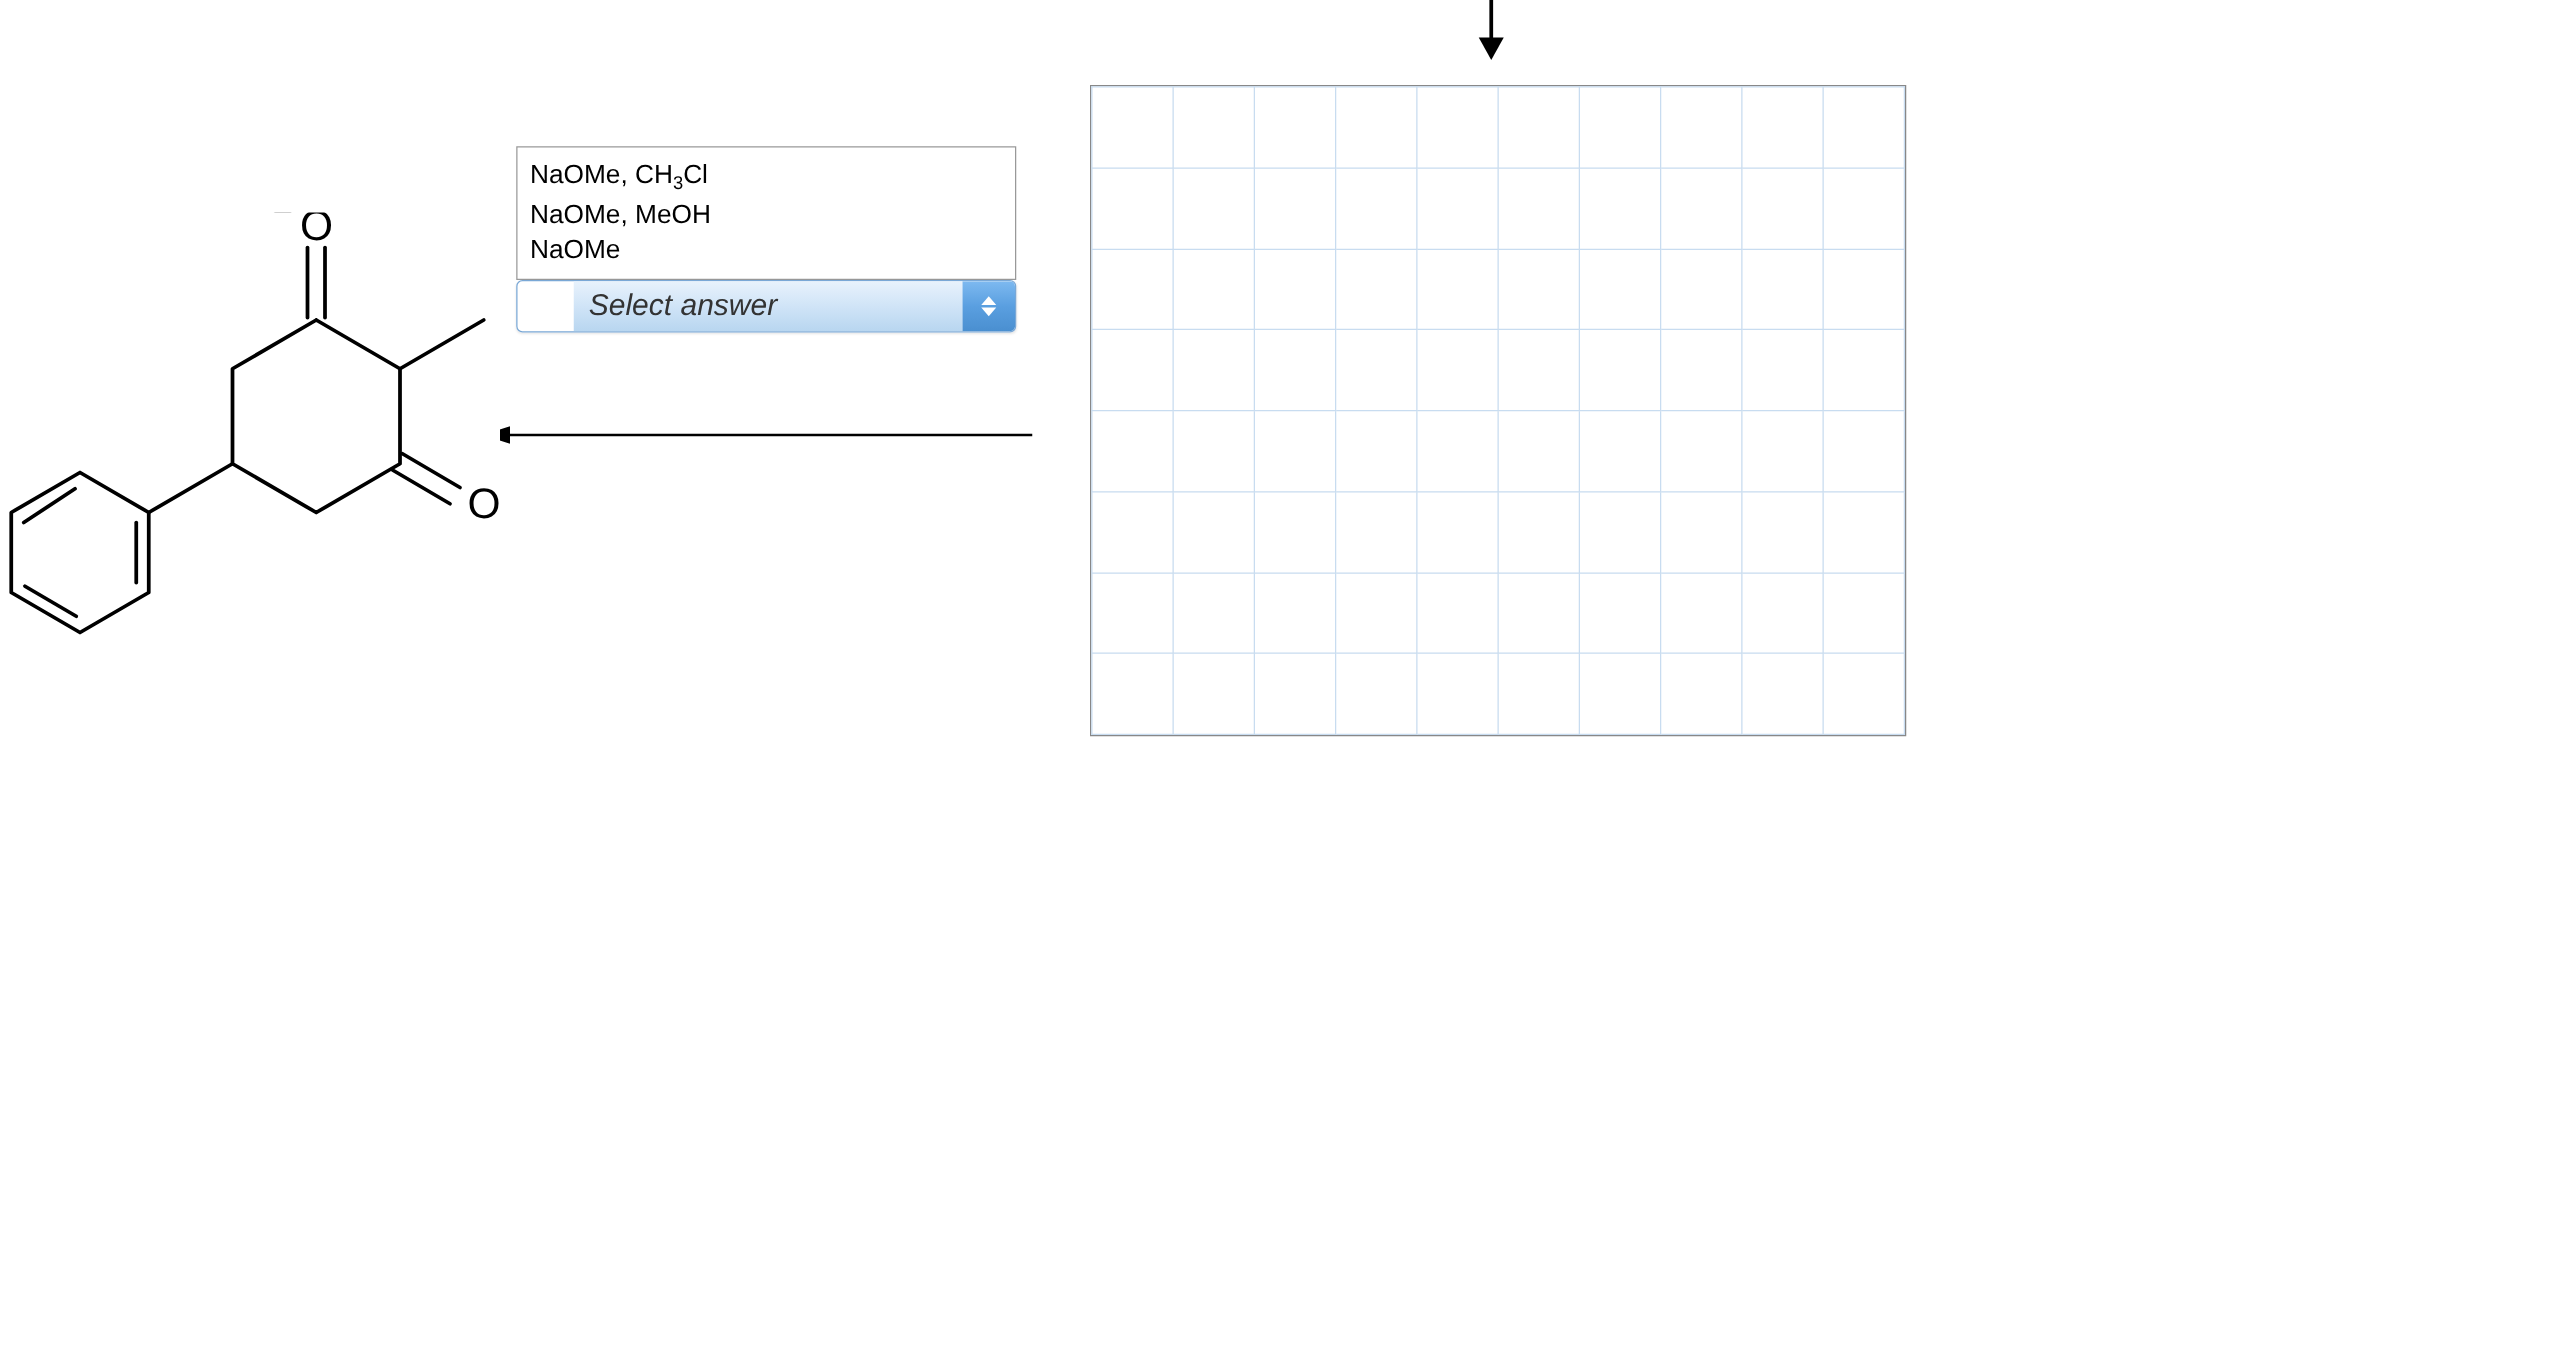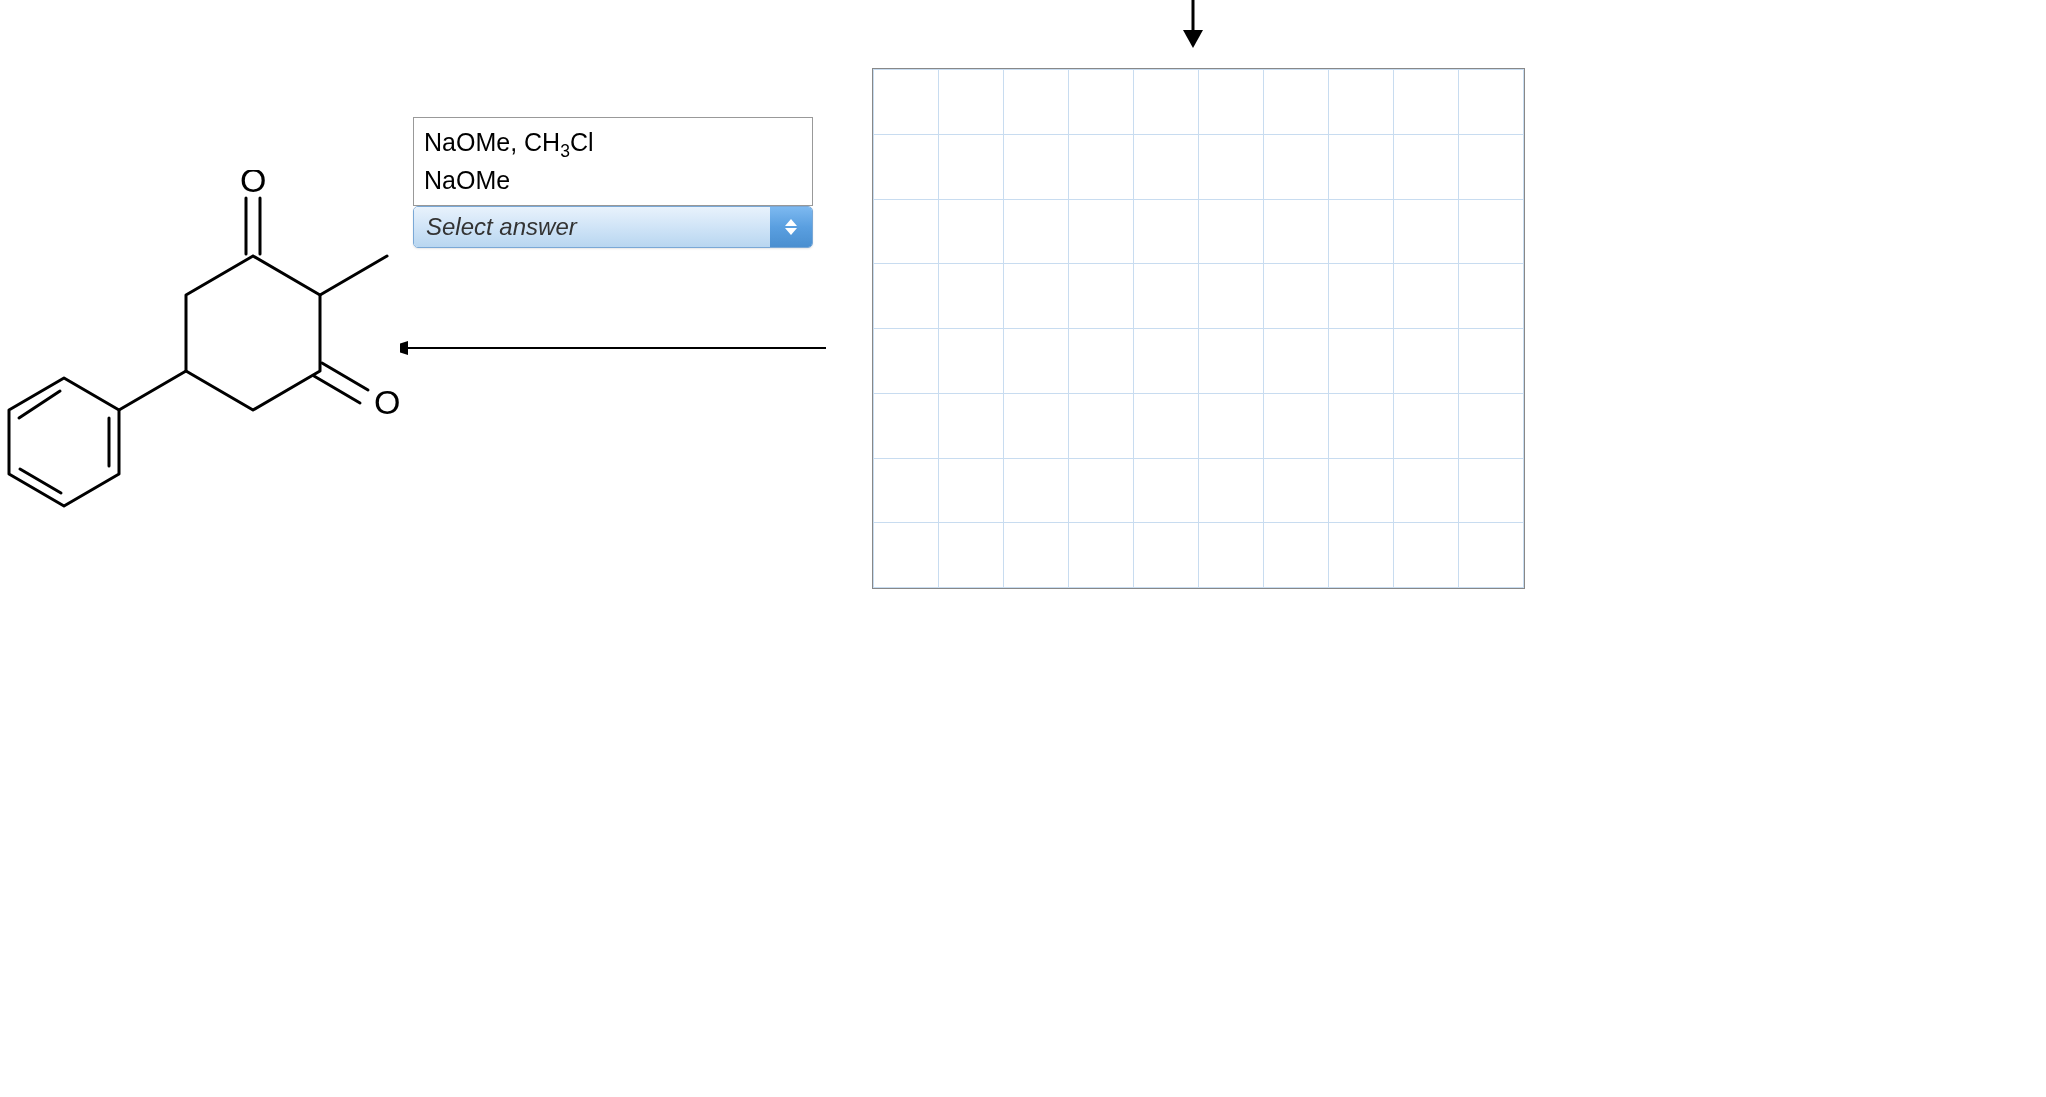--- a/index.html
+++ b/index.html
@@ -29,21 +29,21 @@
     .dropdown-area {
       position: absolute;
       left: 413px;
       top: 117px;
       width: 400px;
     }
     .dropdown-options {
       border: 1px solid #999;
       background: #fff;
       padding: 8px 10px;
-      font-size: 25px;
+      font-size: 21px;
       line-height: 1.35;
       color: #000;
     }
     .dropdown-options div {
       white-space: nowrap;
     }
     .dropdown-selector {
       display: flex;
       align-items: stretch;
       border: 1px solid #7aa8d6;
@@ -55,20 +55,21 @@
     }
     .dropdown-selector .label {
       flex: 1;
       background: linear-gradient(to bottom, #e8f2fc 0%, #d0e4f7 50%, #b8d6f0 100%);
       padding: 6px 12px;
       font-size: 24px;
       font-style: italic;
       color: #333;
       display: flex;
       align-items: center;
+      margin-left: 45px;
     }
     .dropdown-selector .arrows {
       width: 42px;
       background: linear-gradient(to bottom, #7db9f0 0%, #5a9fe0 50%, #4a8fd0 100%);
       display: flex;
       flex-direction: column;
       align-items: center;
       justify-content: center;
       gap: 2px;
     }
@@ -240,20 +241,21 @@
       <line x1="440" y1="15" x2="18" y2="15" stroke="#000" stroke-width="2"></line>
       <polygon points="0,15 22,8 22,22" fill="#000"></polygon>
     </svg>
   </div>
 
   <div class="dropdown-area">
     <div class="dropdown-options">
       <div>
         <span>NaOMe, CH</span><sub>3</sub><span>Cl</span>
       </div>
+      <div>NaOMe, MeOH</div>
       <div>NaOMe</div>
     </div>
     <div class="dropdown-selector">
       <div class="label">Select answer</div>
       <div class="arrows">
         <div class="up-tri"></div>
         <div class="down-tri"></div>
       </div>
     </div>
   </div>

